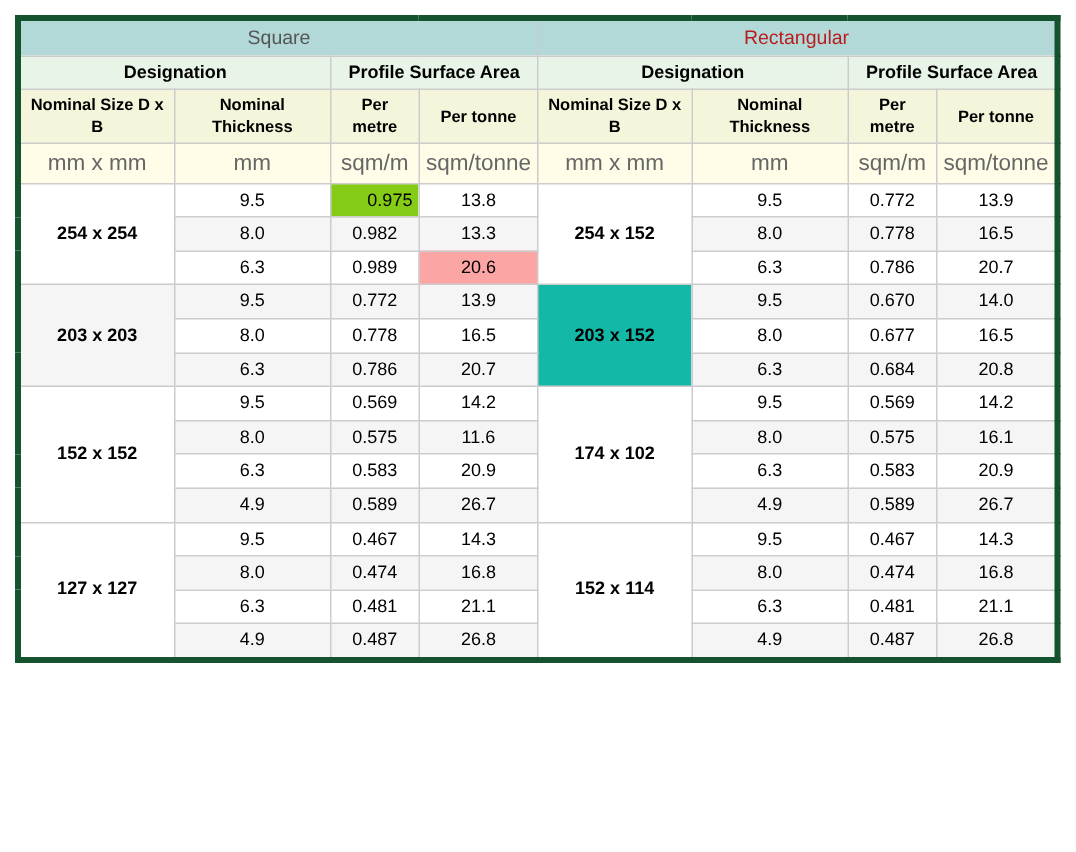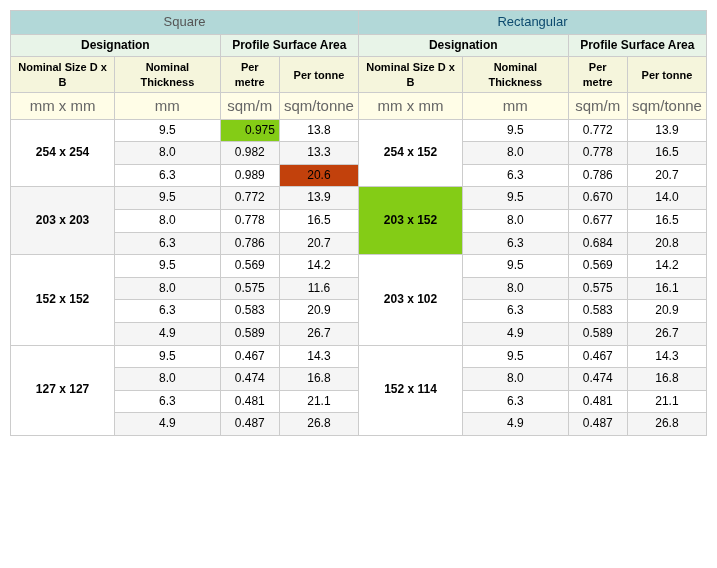--- a/index.html
+++ b/index.html
@@ -11,37 +11,37 @@
       justify-content: center;
       align-items: flex-start;
       padding: 10px;
     }
     .table-wrapper {
       width: 717px;
     }
     table {
       width: 100%;
       border-collapse: collapse;
-      border: 1px solid #14532d;
+      border: 4px solid #14532d;
     }
     th, td {
       border: 1px solid #ccc;
       text-align: center;
       padding: 3px 4px;
       line-height: 1.3;
     }
     .header-square {
       background: #b2d8d8;
       color: #555;
       font-weight: normal;
       font-size: 13px;
     }
     .header-rect {
       background: #b2d8d8;
-      color: #0c4a6e;
+      color: #b91c1c;
       font-weight: normal;
       font-size: 13px;
     }
     .subheader {
       background: #e8f4e8;
       font-weight: bold;
       font-size: 12px;
     }
     .colheader {
       background: #f5f5dc;
@@ -119,31 +119,31 @@
           <td style="background-color: rgb(245, 245, 245);">8.0</td>
           <td style="background-color: rgb(245, 245, 245);">0.982</td>
           <td style="background-color: rgb(245, 245, 245);">13.3</td>
           <td style="background-color: rgb(245, 245, 245);">8.0</td>
           <td style="background-color: rgb(245, 245, 245);">0.778</td>
           <td style="background-color: rgb(245, 245, 245);">16.5</td>
         </tr>
         <tr>
           <td style="background-color: rgb(255, 255, 255);">6.3</td>
           <td style="background-color: rgb(255, 255, 255);">0.989</td>
-          <td style="background-color: #c2410c; text-align: center;">20.6</td>
+          <td style="background-color: #fca5a5; text-align: center;">20.6</td>
           <td style="background-color: rgb(255, 255, 255);">6.3</td>
           <td style="background-color: rgb(255, 255, 255);">0.786</td>
           <td style="background-color: rgb(255, 255, 255);">20.7</td>
         </tr>
         <tr>
           <td rowspan="3" style="font-weight: bold; vertical-align: middle; background-color: rgb(245, 245, 245);">203 x 203</td>
           <td style="background-color: rgb(245, 245, 245);">9.5</td>
           <td style="background-color: rgb(245, 245, 245);">0.772</td>
           <td style="background-color: rgb(245, 245, 245);">13.9</td>
-          <td rowspan="3" style="font-weight: bold; vertical-align: middle; background-color: #84cc16;">203 x 152</td>
+          <td rowspan="3" style="font-weight: bold; vertical-align: middle; background-color: #14b8a6;">203 x 152</td>
           <td style="background-color: rgb(245, 245, 245);">9.5</td>
           <td style="background-color: rgb(245, 245, 245); margin-top: 11px;">0.670</td>
           <td style="background-color: rgb(245, 245, 245);">14.0</td>
         </tr>
         <tr>
           <td style="background-color: rgb(255, 255, 255);">8.0</td>
           <td style="background-color: rgb(255, 255, 255);">0.778</td>
           <td style="background-color: rgb(255, 255, 255);">16.5</td>
           <td style="background-color: rgb(255, 255, 255);">8.0</td>
           <td style="background-color: rgb(255, 255, 255);">0.677</td>
@@ -155,21 +155,21 @@
           <td style="background-color: rgb(245, 245, 245);">20.7</td>
           <td style="background-color: rgb(245, 245, 245);">6.3</td>
           <td style="background-color: rgb(245, 245, 245);">0.684</td>
           <td style="background-color: rgb(245, 245, 245);">20.8</td>
         </tr>
         <tr>
           <td rowspan="4" style="font-weight: bold; vertical-align: middle; background-color: rgb(255, 255, 255);">152 x 152</td>
           <td style="background-color: rgb(255, 255, 255);">9.5</td>
           <td style="background-color: rgb(255, 255, 255);">0.569</td>
           <td style="background-color: rgb(255, 255, 255);">14.2</td>
-          <td rowspan="4" style="font-weight: bold; vertical-align: middle; background-color: rgb(255, 255, 255);">203 x 102</td>
+          <td rowspan="4" style="font-weight: bold; vertical-align: middle; background-color: rgb(255, 255, 255);">174 x 102</td>
           <td style="background-color: rgb(255, 255, 255);">9.5</td>
           <td style="background-color: rgb(255, 255, 255);">0.569</td>
           <td style="background-color: rgb(255, 255, 255);">14.2</td>
         </tr>
         <tr>
           <td style="background-color: rgb(245, 245, 245);">8.0</td>
           <td style="background-color: rgb(245, 245, 245);">0.575</td>
           <td style="background-color: rgb(245, 245, 245);">11.6</td>
           <td style="background-color: rgb(245, 245, 245);">8.0</td>
           <td style="background-color: rgb(245, 245, 245);">0.575</td>

